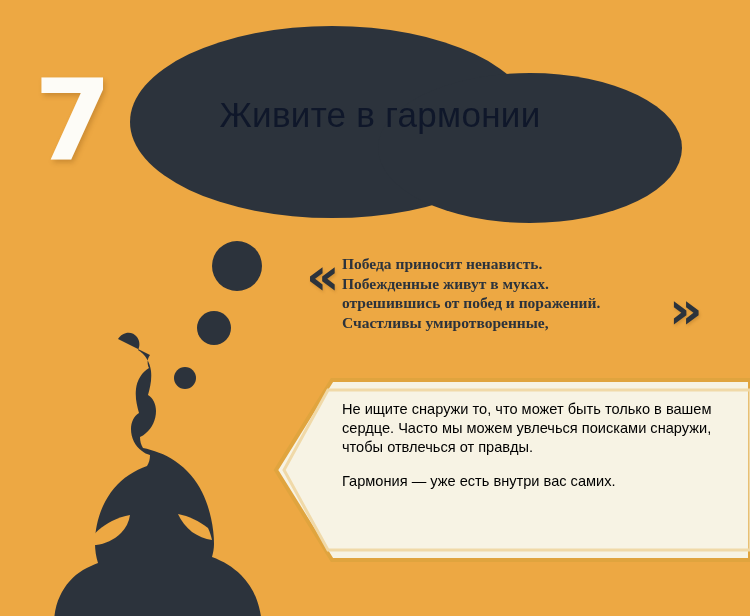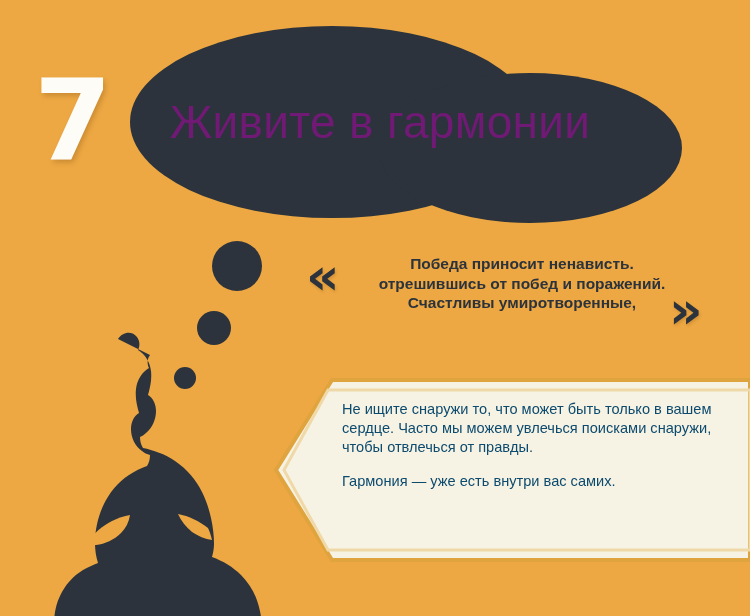--- a/index.html
+++ b/index.html
@@ -46,22 +46,22 @@
     width: 750px;
     height: 616px;
     pointer-events: none;
   }
   .bubble-title {
     position: absolute;
     left: 130px;
     top: 95px;
     width: 500px;
     text-align: center;
-    font-size: 46px;
-    color: #701a75;
+    font-size: 35px;
+    color: #0f172a;
     font-family: "Liberation Sans", sans-serif;
     letter-spacing: .3px;
     z-index: 3;
   }
 
   
   .quote-block {
     position: absolute;
     left: 306px;
     top: 248px;
@@ -87,47 +87,46 @@
     left: 363px;
     top: 36px;
     font-size: 52px;
     text-shadow: 1px 2px 3px rgba(120, 70, 10, .22);
   }
   .quote-lines {
     position: absolute;
     left: 36px;
     top: 6px;
     width: 360px;
-    font-family: Liberation Sans, sans-serif;
+    font-family: Liberation Serif, serif;
     font-size: 15.5px;
     line-height: 19.5px;
     color: #2c333c;
     font-weight: 600;
-    text-align: center;
   }
   .quote-lines div { white-space: nowrap; }
 
   
   .body-box {
     position: absolute;
     left: 270px;
     top: 378px;
     width: 480px;
     height: 184px;
     z-index: 2;
   }
   .body-text {
     position: absolute;
     left: 72px;
     top: 22px;
     width: 390px;
     font-family: "Liberation Sans", sans-serif;
     font-size: 14.6px;
     line-height: 19px;
-    color: #0c4a6e;
+    color: #000000;
     z-index: 3;
   }
   .body-text p {
     margin: 0 0 15px 0;
   }
   .body-text p:last-child { margin-bottom: 0; }
 
   
   .buddha {
     position: absolute;
@@ -219,19 +218,20 @@
     <div class="body-text">
       <p>Не ищите снаружи то, что может быть только в вашем сердце. Часто мы можем увлечься поисками снаружи, чтобы отвлечься от правды.</p>
       <p>Гармония — уже есть внутри вас самих.</p>
     </div>
   </div>
 
   <div class="quote-block">
     <div class="quote-mark quote-open">«</div>
     <div class="quote-lines">
       <div>Победа приносит ненависть.</div>
+      <div>Побежденные живут в муках.</div>
       <div>отрешившись от побед и поражений.</div>
       <div>Счастливы умиротворенные,</div>
     </div>
     <div class="quote-mark quote-close">»</div>
   </div>
 
 </div>
 
 </body></html>

